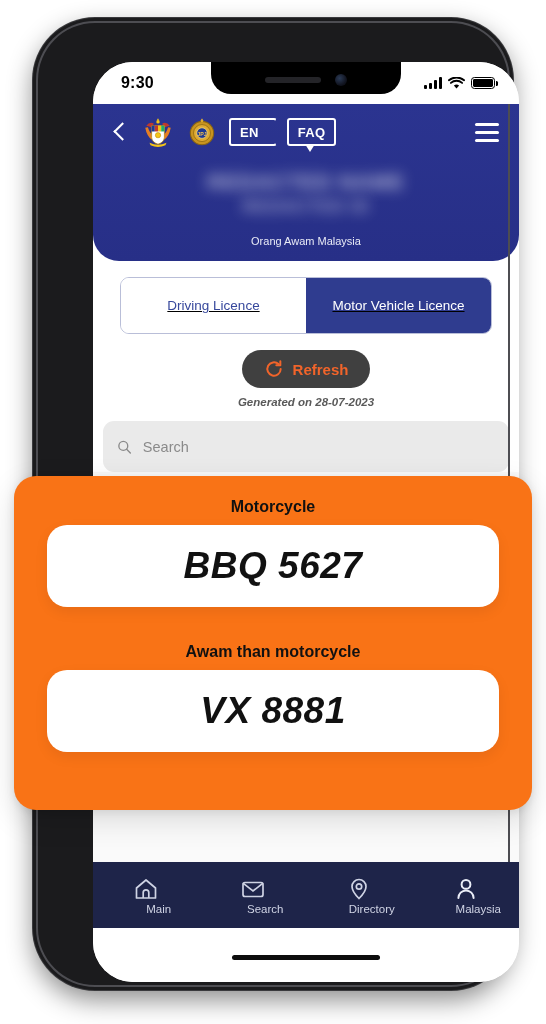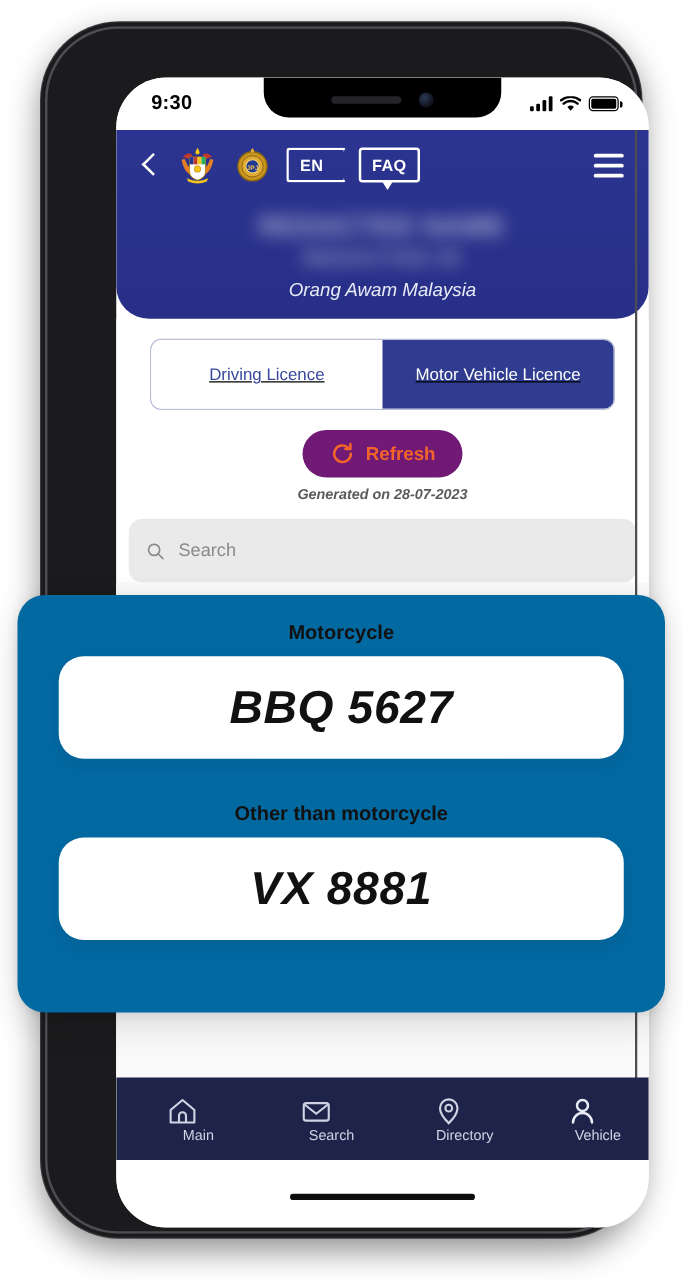--- a/index.html
+++ b/index.html
@@ -194,23 +194,22 @@
     color: rgba(255,255,255,.55);
     font-size: 17px;
     font-weight: bold;
     letter-spacing: 1px;
     filter: blur(7px);
     user-select: none;
     line-height: 1.3;
   }
   .user-role {
     color: #e8eaf6;
-    font-size: 15px;
-    margin-top: 6px;
-    font-style: italic;
+    font-size: 11px;
+    margin-top: 17px;
   }
 
   
   .app-body { background: #ffffff; padding-top: 16px; }
 
   .segmented {
     margin: 0 27px;
     height: 55px;
     display: flex;
     border: 1px solid #b9bed8;
@@ -224,21 +223,21 @@
     display: flex; align-items: center; justify-content: center;
     font-size: 13.5px;
     cursor: pointer;
   }
   .seg.inactive { background: #ffffff; color: #37489c; }
   .seg.active { background: #2f3c8f; color: #ffffff; }
 
   .refresh-wrap { text-align: center; margin-top: 16px; }
   .refresh-btn {
     display: inline-flex; align-items: center; gap: 9px;
-    background: #701a75;
+    background: #404040;
     border: none;
     border-radius: 22px;
     padding: 9px 22px;
     cursor: pointer;
   }
   .refresh-label { color: #f2642a; font-size: 15px; font-weight: bold; }
   .refresh-icon { width: 20px; height: 20px; display:block; }
   .generated-on {
     margin-top: 8px;
     font-size: 11.5px;
@@ -295,21 +294,21 @@
     z-index: 13;
   }
 
   
   .plate-card {
     position: absolute;
     left: 14px;
     top: 476px;
     width: 518px;
     height: 334px;
-    background: #0369a1;
+    background: #f97316;
     border-radius: 22px;
     box-shadow: 0 10px 30px rgba(0,0,0,.13), 0 2px 8px rgba(0,0,0,.08);
     z-index: 60;
     padding: 22px 0 0;
     box-sizing: border-box;
   }
   .plate-group + .plate-group { margin-top: 36px; }
   .plate-caption {
     text-align: center;
     font-size: 16px;
@@ -468,39 +467,39 @@
             <circle cx="13" cy="10.5" r="2.7" fill="none" stroke="#cfd3e4" stroke-width="1.7"></circle>
           </svg>
           <span class="nav-label">Directory</span>
         </div>
 
         <div class="nav-item">
           <svg class="nav-icon" viewBox="0 0 26 26">
             <circle cx="13" cy="8.4" r="4.4" fill="none" stroke="#e9ecf6" stroke-width="2"></circle>
             <path d="M5.4 22 a7.6 7.6 0 0 1 15.2 0" fill="none" stroke="#e9ecf6" stroke-width="2" stroke-linecap="round"></path>
           </svg>
-          <span class="nav-label">Vehicle</span>
+          <span class="nav-label">Malaysia</span>
         </div>
       </div>
 
       <div class="screen-tail"></div>
       <div class="home-indicator"></div>
     </div>
   </div>
 
   <div class="plate-card">
 
     <div class="plate-group">
       <div class="plate-caption">Motorcycle</div>
       <div class="plate-box">
         <span class="plate-number">BBQ 5627</span>
       </div>
     </div>
 
     <div class="plate-group">
-      <div class="plate-caption">Other than motorcycle</div>
+      <div class="plate-caption">Awam than motorcycle</div>
       <div class="plate-box">
         <span class="plate-number">VX 8881</span>
       </div>
     </div>
   </div>
 
 </div>
 
 </body></html>

